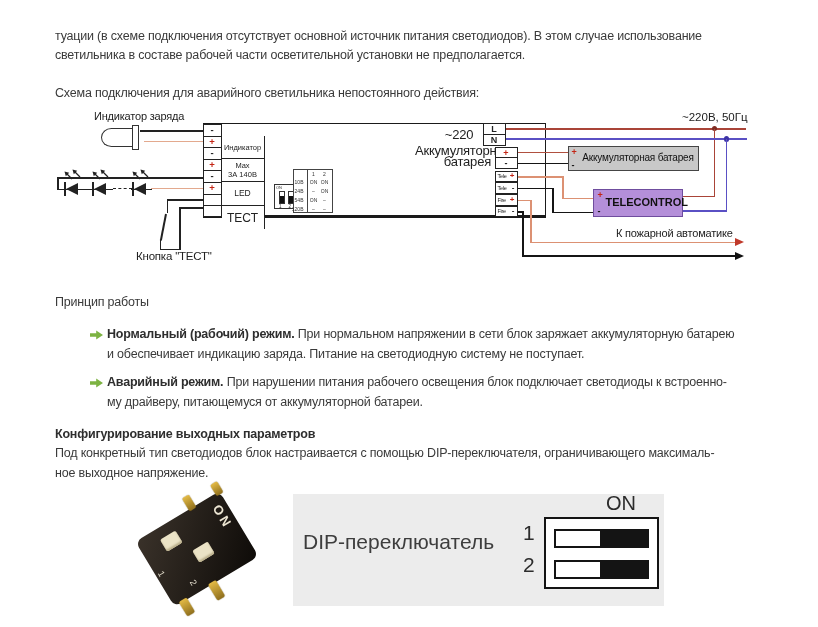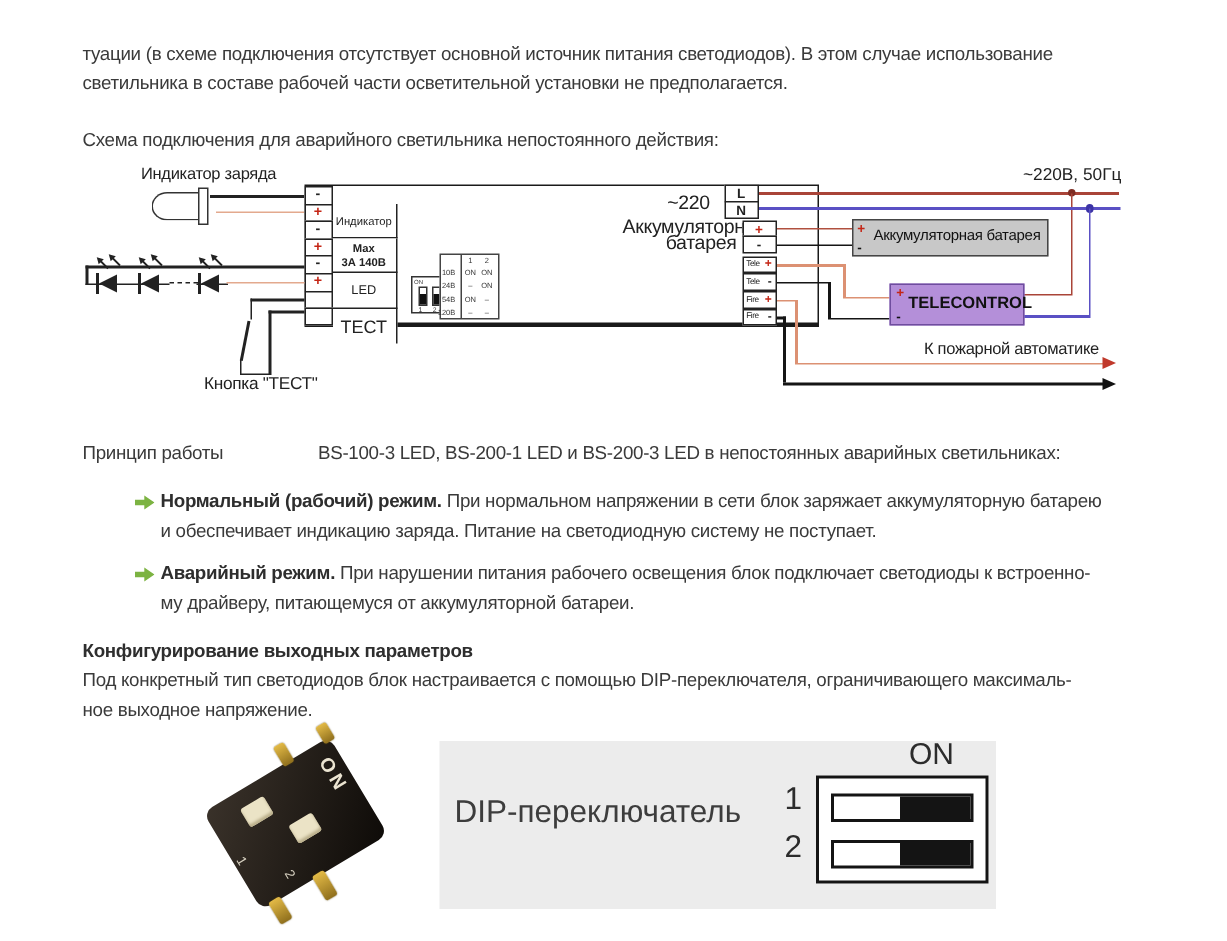--- a/index.html
+++ b/index.html
@@ -57,21 +57,21 @@
     <div class="term" style="left:202.5px;top:124px;"><span class="minc">-</span></div>
     <div class="term" style="left:202.5px;top:135.6px;"><span class="plusc">+</span></div>
     <div class="term" style="left:202.5px;top:147.2px;"><span class="minc">-</span></div>
     <div class="term" style="left:202.5px;top:158.8px;"><span class="plusc">+</span></div>
     <div class="term" style="left:202.5px;top:170.4px;"><span class="minc">-</span></div>
     <div class="term" style="left:202.5px;top:182px;"><span class="plusc">+</span></div>
     <div class="term" style="left:202.5px;top:193.6px;"></div>
     <div class="term" style="left:202.5px;top:205.2px;height:12.3px;"></div>
 
     <div class="lcell" style="left:221.5px;top:124px;height:23.2px;font-size:7.5px;">Индикатор</div>
-    <div class="lcell" style="left:221.5px;top:147.2px;height:23.2px;font-size:7.5px;line-height:9px;font-weight:bold;">
+    <div class="lcell" style="left:221.5px;top:147.2px;height:23.2px;font-size:7.5px;line-height:9px;">
       <span>Max</span>
       <span>3А 140В</span>
     </div>
     <div class="lcell" style="left:221.5px;top:170.4px;height:23.2px;font-size:8.5px;">LED</div>
     <div class="lcell" style="left:221.5px;top:193.6px;height:23.9px;border-bottom:none;font-size:12px;">ТЕСТ</div>
 
     <div style="position:absolute;left:274px;top:184px;width:23px;height:25px;border:1px solid #333;background:#fff;box-sizing:border-box;">
       <span style="position:absolute;left:1px;top:0;font-size:4px;line-height:5px;color:#333;">ON</span>
       <span style="position:absolute;left:3.5px;top:5.5px;width:6px;height:13px;border:0.8px solid #333;box-sizing:border-box;">
           <i style="position:absolute;left:0;bottom:0;width:100%;height:7px;background:#111;"></i>
@@ -210,21 +210,20 @@
     <div class="wire" style="left:166.5px;top:199px;width:1.5px;height:13.5px;background:#222;"></div>
     <div class="wire" style="left:165px;top:213.5px;width:1.6px;height:27px;background:#222;transform:rotate(11deg);transform-origin:top center;"></div>
     <div class="wire" style="left:159.8px;top:240px;width:1.6px;height:10px;background:#222;"></div>
     <div class="wire" style="left:179px;top:207.3px;width:24px;height:1.5px;background:#222;"></div>
     <div class="wire" style="left:179px;top:207.3px;width:1.5px;height:42.7px;background:#222;"></div>
     <div class="wire" style="left:159.8px;top:248.6px;width:20.7px;height:1.5px;background:#222;"></div>
     <div class="dlab" style="left:136px;top:249.5px;font-size:11.5px;">Кнопка "ТЕСТ"</div>
   </div>
 
   <div class="t" style="left:55px;top:295px;">Принцип работы</div>
-  <div class="t" style="left:212px;top:295px;">BS-100-3 LED, BS-200-1 LED и BS-200-3 LED в непостоянных аварийных светильниках:</div>
 
   <svg style="position:absolute;left:90px;top:330px;" width="13" height="10" viewBox="0 0 13 10">
       <path d="M0 3.2 h6.2 V0.4 L13 5 L6.2 9.6 V6.8 H0 z" fill="#7cb342"></path>
     </svg>
   <div class="t" style="left:107px;top:327px;"><span class="b">Нормальный (рабочий) режим.</span><span> При нормальном напряжении в сети блок заряжает аккумуляторную батарею</span></div>
   <div class="t" style="left:107px;top:346.5px;">и обеспечивает индикацию заряда. Питание на светодиодную систему не поступает.</div>
 
   <svg style="position:absolute;left:90px;top:378px;" width="13" height="10" viewBox="0 0 13 10">
       <path d="M0 3.2 h6.2 V0.4 L13 5 L6.2 9.6 V6.8 H0 z" fill="#7cb342"></path>
     </svg>

